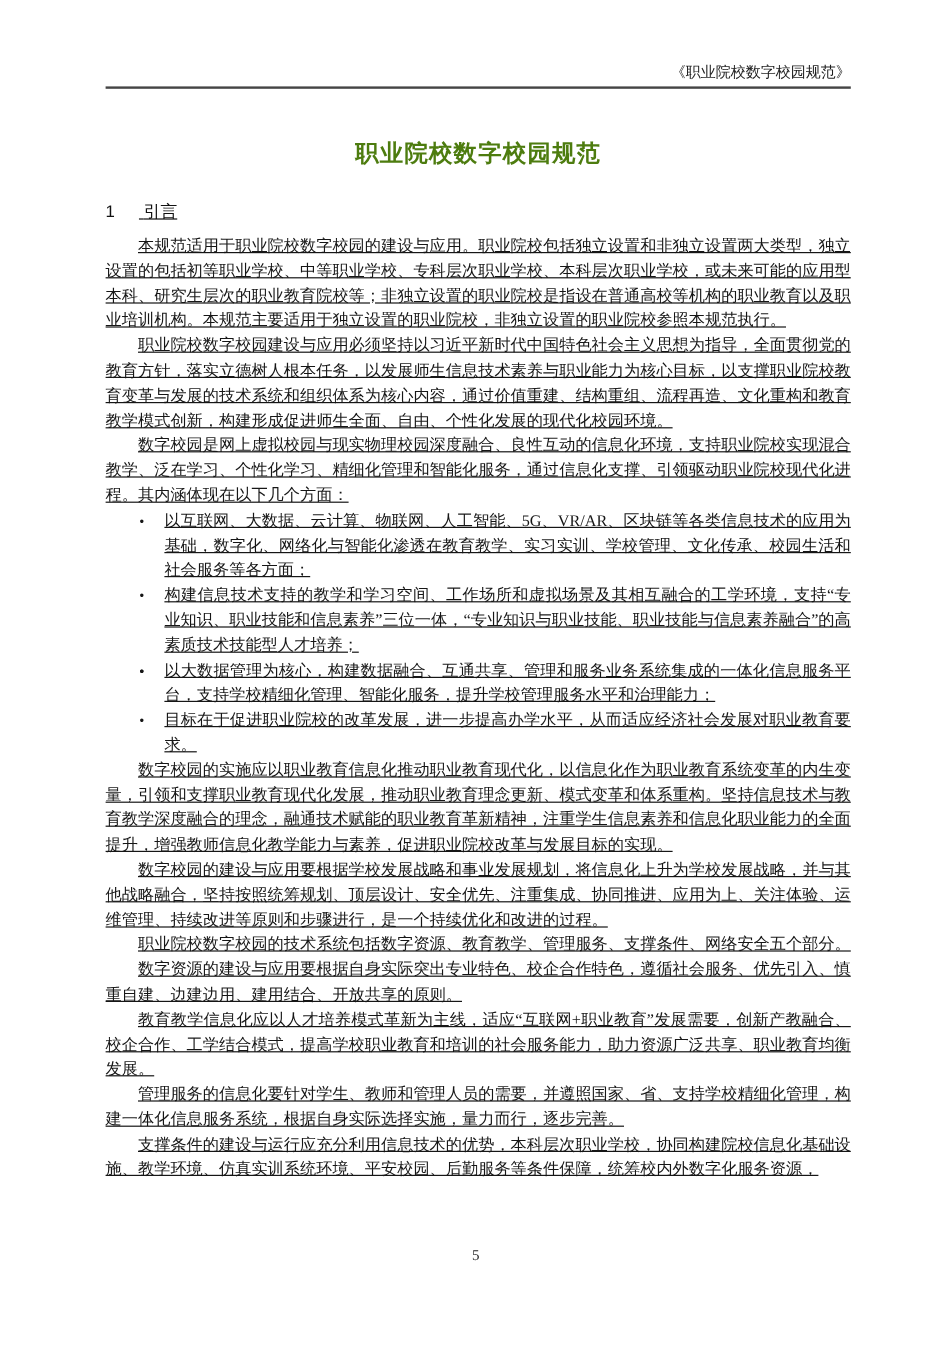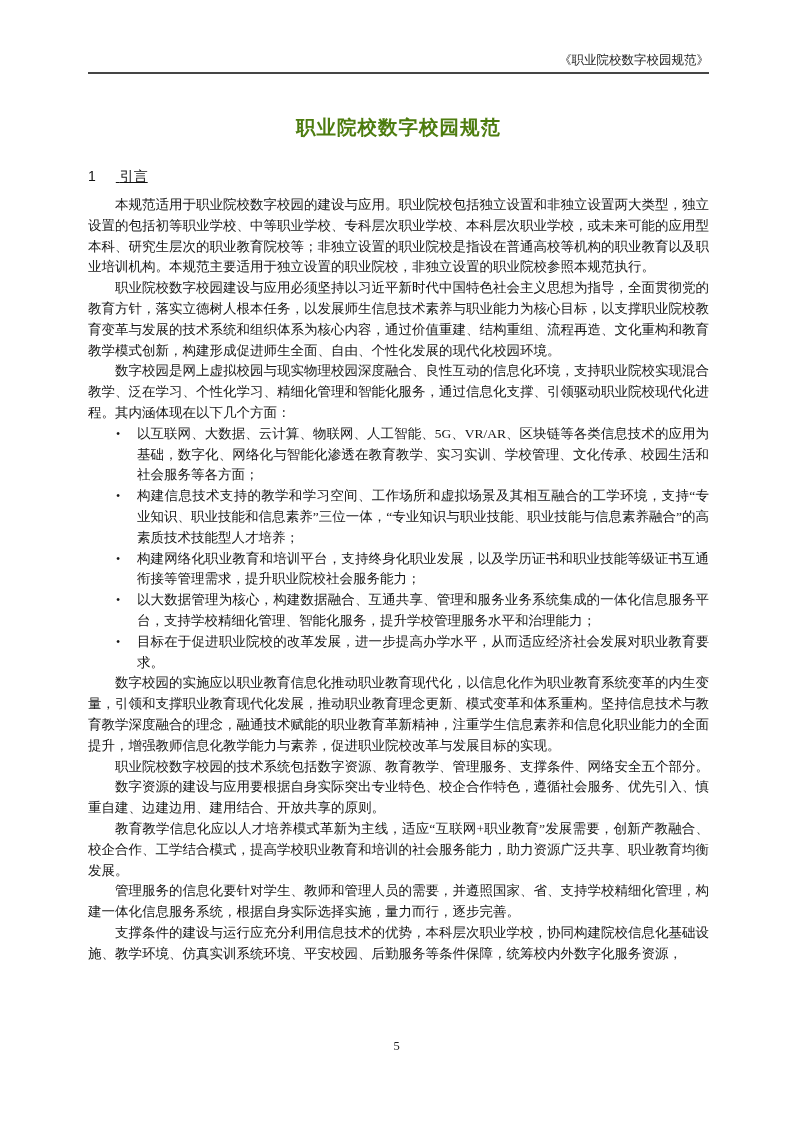--- a/index.html
+++ b/index.html
@@ -51,20 +51,21 @@
   }
   .section-heading .sec-num {
     display: inline-block;
     margin-right: 20px;
   }
   .body-text {
     margin-top: 9px;
     font-size: 13.5px;
     line-height: 20.8px;
     text-align: justify;
+    text-decoration: underline;
   }
   .body-text p {
     margin: 0;
     text-indent: 2em;
   }
   ul.bullets {
     margin: 0;
     padding: 0 0 0 49px;
     list-style: none;
   }
@@ -107,26 +108,27 @@
   </h2>
 
   <div class="body-text">
     <p>本规范适用于职业院校数字校园的建设与应用。职业院校包括独立设置和非独立设置两大类型，独立设置的包括初等职业学校、中等职业学校、专科层次职业学校、本科层次职业学校，或未来可能的应用型本科、研究生层次的职业教育院校等；非独立设置的职业院校是指设在普通高校等机构的职业教育以及职业培训机构。本规范主要适用于独立设置的职业院校，非独立设置的职业院校参照本规范执行。</p>
     <p>职业院校数字校园建设与应用必须坚持以习近平新时代中国特色社会主义思想为指导，全面贯彻党的教育方针，落实立德树人根本任务，以发展师生信息技术素养与职业能力为核心目标，以支撑职业院校教育变革与发展的技术系统和组织体系为核心内容，通过价值重建、结构重组、流程再造、文化重构和教育教学模式创新，构建形成促进师生全面、自由、个性化发展的现代化校园环境。</p>
     <p>数字校园是网上虚拟校园与现实物理校园深度融合、良性互动的信息化环境，支持职业院校实现混合教学、泛在学习、个性化学习、精细化管理和智能化服务，通过信息化支撑、引领驱动职业院校现代化进程。其内涵体现在以下几个方面：</p>
 
     <ul class="bullets">
       <li><span class="bullet-dot">•</span><span>以互联网、大数据、云计算、物联网、人工智能、5G、VR/AR、区块链等各类信息技术的应用为基础，数字化、网络化与智能化渗透在教育教学、实习实训、学校管理、文化传承、校园生活和社会服务等各方面；</span></li>
       <li><span class="bullet-dot">•</span><span>构建信息技术支持的教学和学习空间、工作场所和虚拟场景及其相互融合的工学环境，支持“专业知识、职业技能和信息素养”三位一体，“专业知识与职业技能、职业技能与信息素养融合”的高素质技术技能型人才培养；</span></li>
-      <li><span class="bullet-dot">•</span><span>构建网络化职业教育和培训平台，支持终身化职业发展，以及学历证书和职业技能等级证书互通衔接等管理需求，提升职业院校社会服务能力；</span></li>
+      <li><span class="bullet-dot">•</span></li>
       <li><span class="bullet-dot">•</span><span>以大数据管理为核心，构建数据融合、互通共享、管理和服务业务系统集成的一体化信息服务平台，支持学校精细化管理、智能化服务，提升学校管理服务水平和治理能力；</span></li>
       <li><span class="bullet-dot">•</span><span>目标在于促进职业院校的改革发展，进一步提高办学水平，从而适应经济社会发展对职业教育要求。</span></li>
     </ul>
 
     <p>数字校园的实施应以职业教育信息化推动职业教育现代化，以信息化作为职业教育系统变革的内生变量，引领和支撑职业教育现代化发展，推动职业教育理念更新、模式变革和体系重构。坚持信息技术与教育教学深度融合的理念，融通技术赋能的职业教育革新精神，注重学生信息素养和信息化职业能力的全面提升，增强教师信息化教学能力与素养，促进职业院校改革与发展目标的实现。</p>
+    <p>数字校园的建设与应用要根据学校发展战略和事业发展规划，将信息化上升为学校发展战略，并与其他战略融合，坚持按照统筹规划、顶层设计、安全优先、注重集成、协同推进、应用为上、关注体验、运维管理、持续改进等原则和步骤进行，是一个持续优化和改进的过程。</p>
     <p>职业院校数字校园的技术系统包括数字资源、教育教学、管理服务、支撑条件、网络安全五个部分。</p>
     <p>数字资源的建设与应用要根据自身实际突出专业特色、校企合作特色，遵循社会服务、优先引入、慎重自建、边建边用、建用结合、开放共享的原则。</p>
     <p>教育教学信息化应以人才培养模式革新为主线，适应“互联网+职业教育”发展需要，创新产教融合、校企合作、工学结合模式，提高学校职业教育和培训的社会服务能力，助力资源广泛共享、职业教育均衡发展。</p>
     <p>管理服务的信息化要针对学生、教师和管理人员的需要，并遵照国家、省、支持学校精细化管理，构建一体化信息服务系统，根据自身实际选择实施，量力而行，逐步完善。</p>
     <p>支撑条件的建设与运行应充分利用信息技术的优势，本科层次职业学校，协同构建院校信息化基础设施、教学环境、仿真实训系统环境、平安校园、后勤服务等条件保障，统筹校内外数字化服务资源，</p>
   </div>
 
   <div class="page-footer">
     <span>5</span>
   </div>

